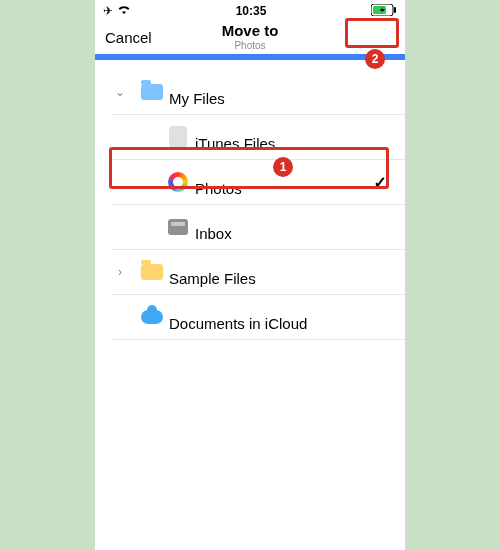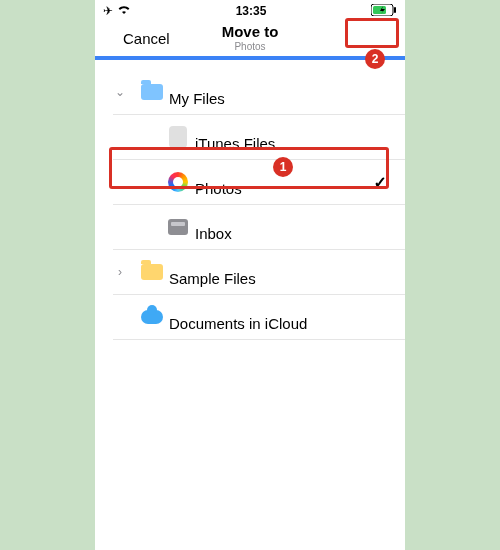--- a/index.html
+++ b/index.html
@@ -5,21 +5,21 @@
   * { margin: 0; padding: 0; box-sizing: border-box; font-family: -apple-system, "Helvetica Neue", Arial, sans-serif; }
   body { width: 500px; height: 550px; background: #c9e0c6; display: flex; align-items: flex-start; justify-content: center; }
   .phone { width: 310px; height: 550px; background: #fff; position: relative; overflow: hidden; }
 
   
   .status { height: 20px; display: flex; align-items: center; justify-content: space-between; padding: 2px 8px 0 8px; font-size: 12px; font-weight: 500; color: #000; }
   .status-left, .status-right { display: flex; align-items: center; gap: 4px; }
   .time { font-weight: 600; }
 
   
-  .nav { height: 40px; display: flex; align-items: center; justify-content: space-between; padding: 0 28px; position: relative; border-bottom: 4px solid #3b82f6; }
+  .nav { height: 40px; display: flex; align-items: center; justify-content: space-between; padding: 0 10px; position: relative; border-bottom: 6px solid #3b82f6; }
   .nav-cancel { color: #000; font-size: 15px; }
   .nav-center { position: absolute; left: 50%; transform: translateX(-50%); display: flex; flex-direction: column; align-items: center; line-height: 1.1; }
   .nav-title { font-size: 15px; font-weight: 600; }
   .nav-sub { font-size: 10px; color: #8a8a8e; }
   .nav-right { display: flex; align-items: center; gap: 10px; position: relative; }
   .new-folder { color: #666; }
   .move-btn { font-size: 16px; font-weight: 400; color: #000; padding: 6px 4px; }
 
   
   .hl-move { position: absolute; top: 18px; right: 6px; width: 54px; height: 30px; border: 3px solid #d93025; border-radius: 3px; pointer-events: none; }
@@ -59,21 +59,21 @@
 
 <div class="phone">
 
   <div class="status">
     <div class="status-left">
       <span>✈</span>
       <span><svg width="14" height="10" viewBox="0 0 14 10">
             <path d="M7 9L9 7C7.9 5.9 6.1 5.9 5 7L7 9Z M3 5C5.2 2.8 8.8 2.8 11 5L12.4 3.6C9.4 0.6 4.6 0.6 1.6 3.6L3 5Z" fill="#000"></path>
           </svg></span>
     </div>
-    <span class="time">13:35</span>
+    <span class="time">10:35</span>
     <div class="status-right">
       <span><svg width="26" height="12" viewBox="0 0 26 12">
             <rect x="0" y="0" width="22" height="12" rx="3" fill="none" stroke="#000" stroke-width="1"></rect>
             <rect x="23" y="3" width="2" height="6" rx="1" fill="#000"></rect>
             <rect x="2" y="2" width="13" height="8" rx="1.5" fill="#34c759"></rect>
             <path d="M12 2L9 7H12L10 10L14 5H11L12 2Z" fill="#000"></path>
           </svg></span>
     </div>
   </div>
 

